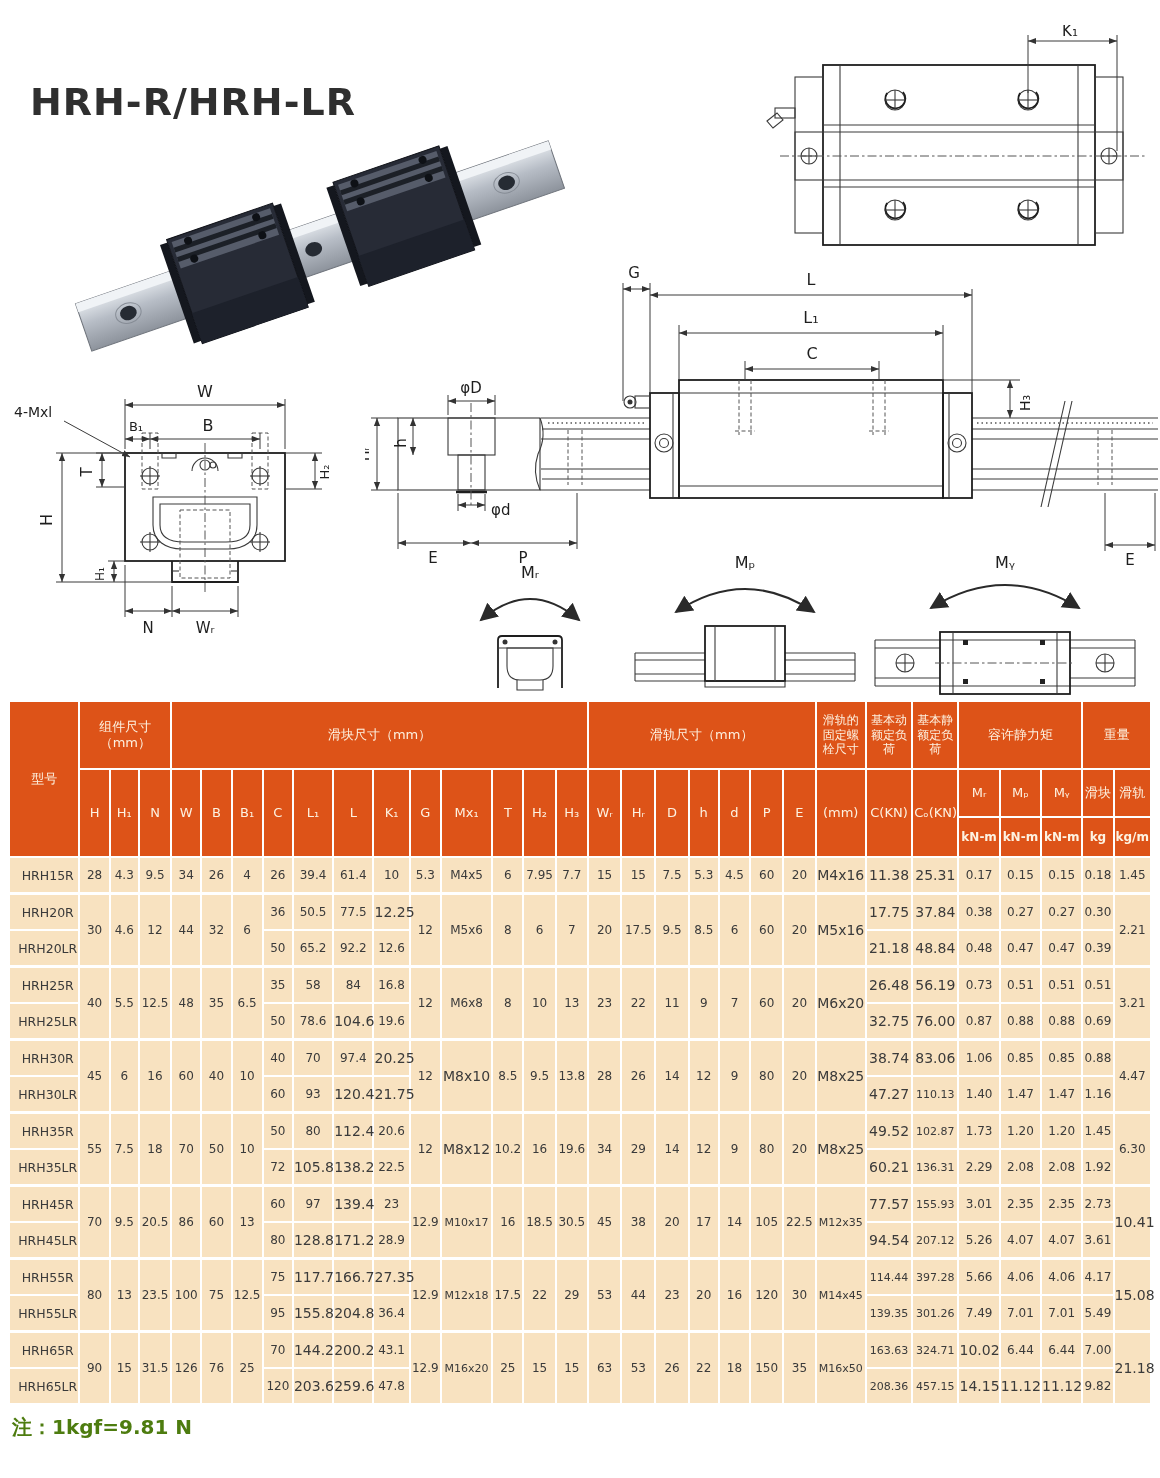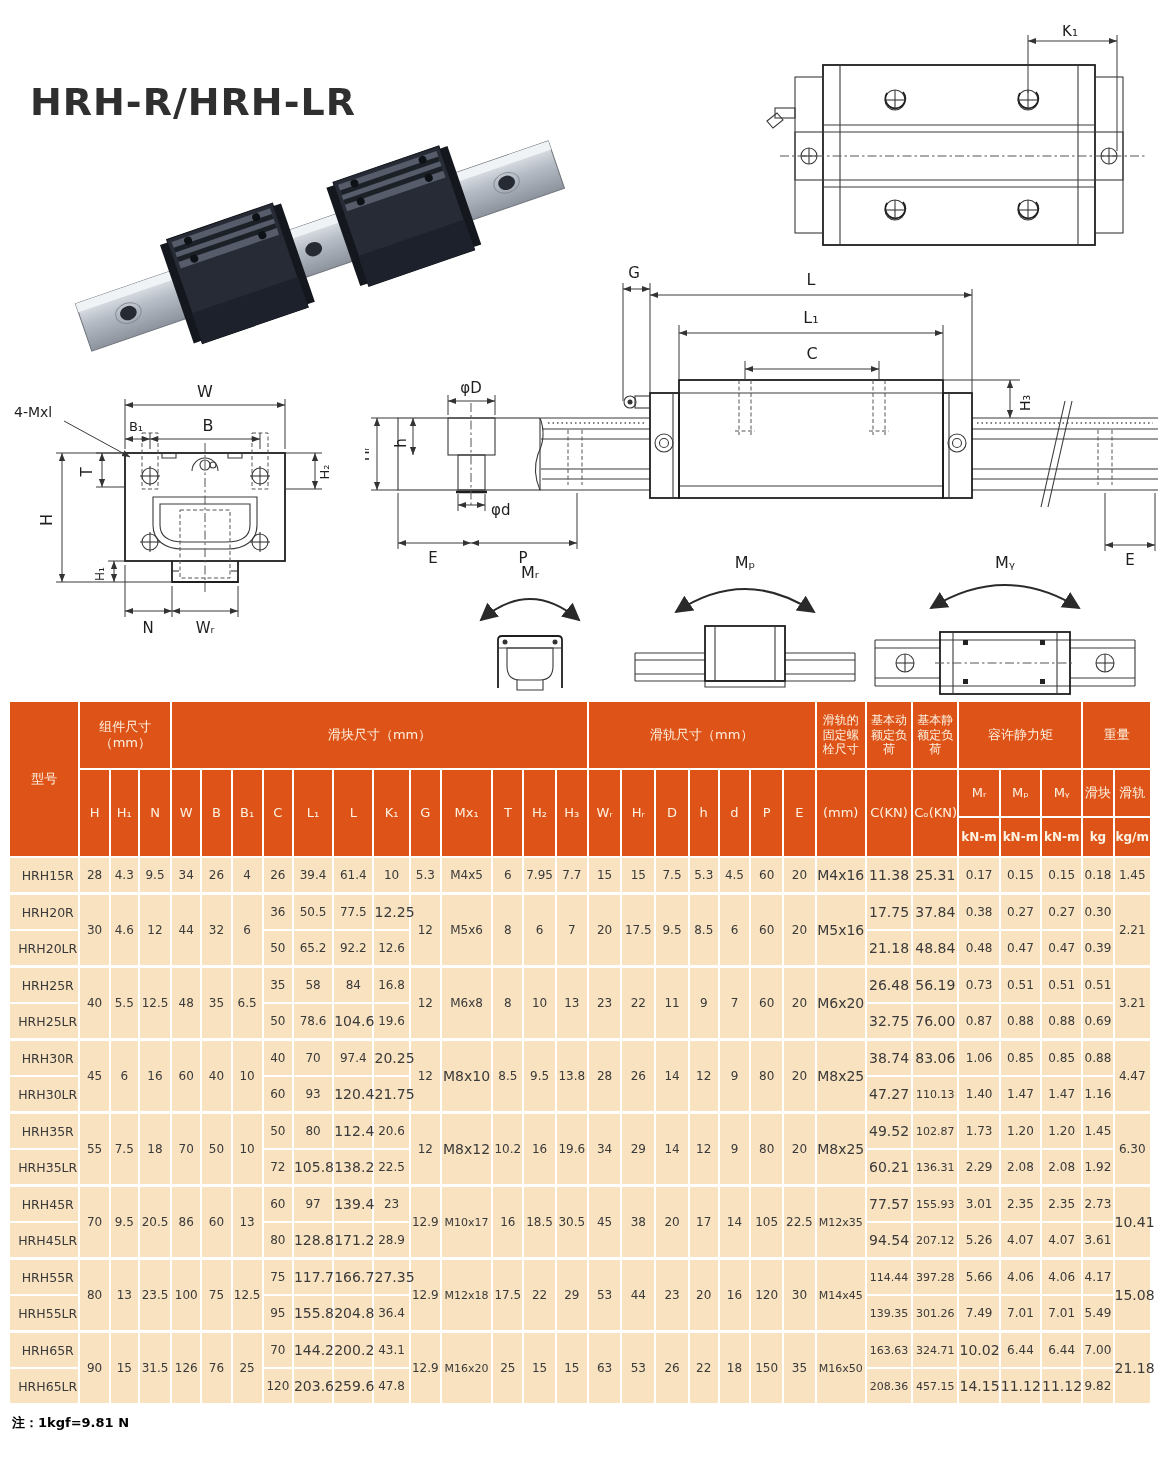--- a/index.html
+++ b/index.html
@@ -1,20 +1,20 @@
 <!DOCTYPE html>
 <html><head>
 <meta charset="utf-8">
 <style>
   html,body{margin:0;padding:0;}
   body{width:1160px;height:1478px;background:#ffffff;position:relative;overflow:hidden;
        font-family:"DejaVu Sans",sans-serif;color:#333;}
   .abs{position:absolute;}
   #page-title{left:30px;top:60px;font-size:38px;font-weight:bold;letter-spacing:1px;color:#2f2f2f;margin-top:20px;}
-  #foot-note{left:12px;top:1414px;font-size:13px;font-weight:bold;color:#000000;}
+  #foot-note{left:12px;top:1414px;font-size:20px;font-weight:bold;color:#4d7c0f;}
   
   svg text{font-family:"DejaVu Sans",sans-serif;fill:#1e1e1e;}
   .tk{stroke:#1e1e1e;stroke-width:1.8;fill:none;}
   .tn{stroke:#3a3a3a;stroke-width:1.1;fill:none;}
   .dim{stroke:#3a3a3a;stroke-width:1;fill:none;}
   .dsh{stroke:#555;stroke-width:1;fill:none;stroke-dasharray:4 2.5;}
   .dot{stroke:#555;stroke-width:1.6;fill:none;stroke-dasharray:1.5 3;}
   .cl{stroke:#555;stroke-width:1;fill:none;stroke-dasharray:9 3 2.5 3;}
   
   #spec-table{border-collapse:collapse;table-layout:fixed;width:1144px;}

